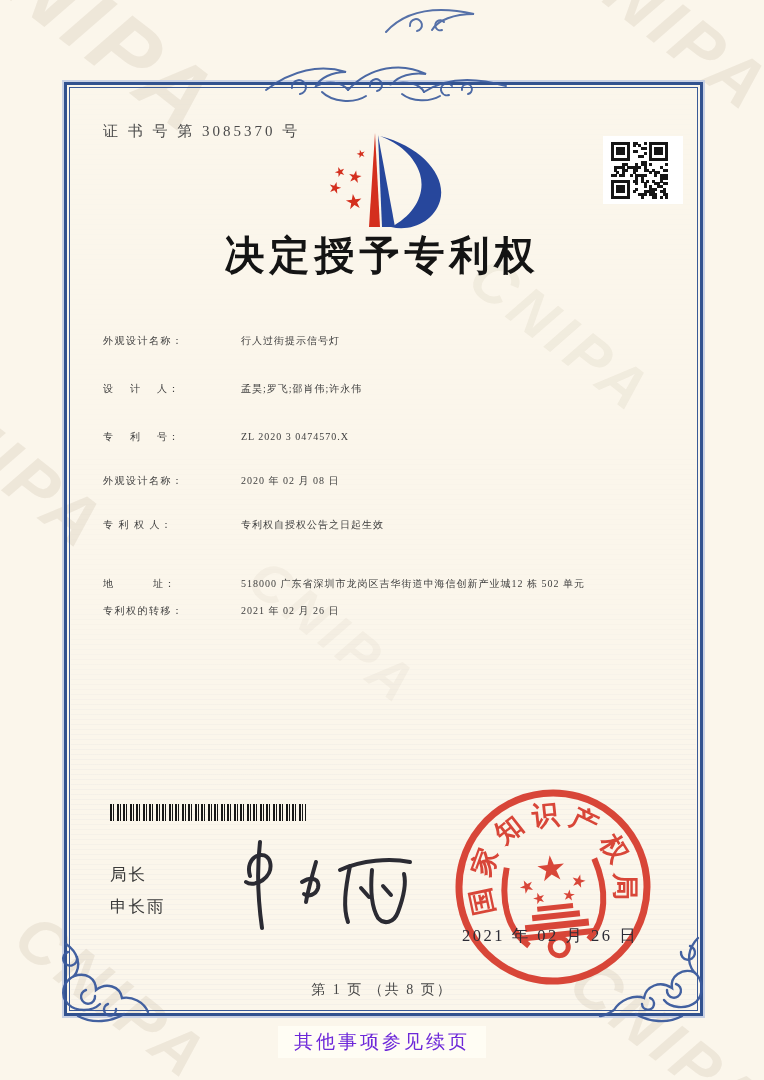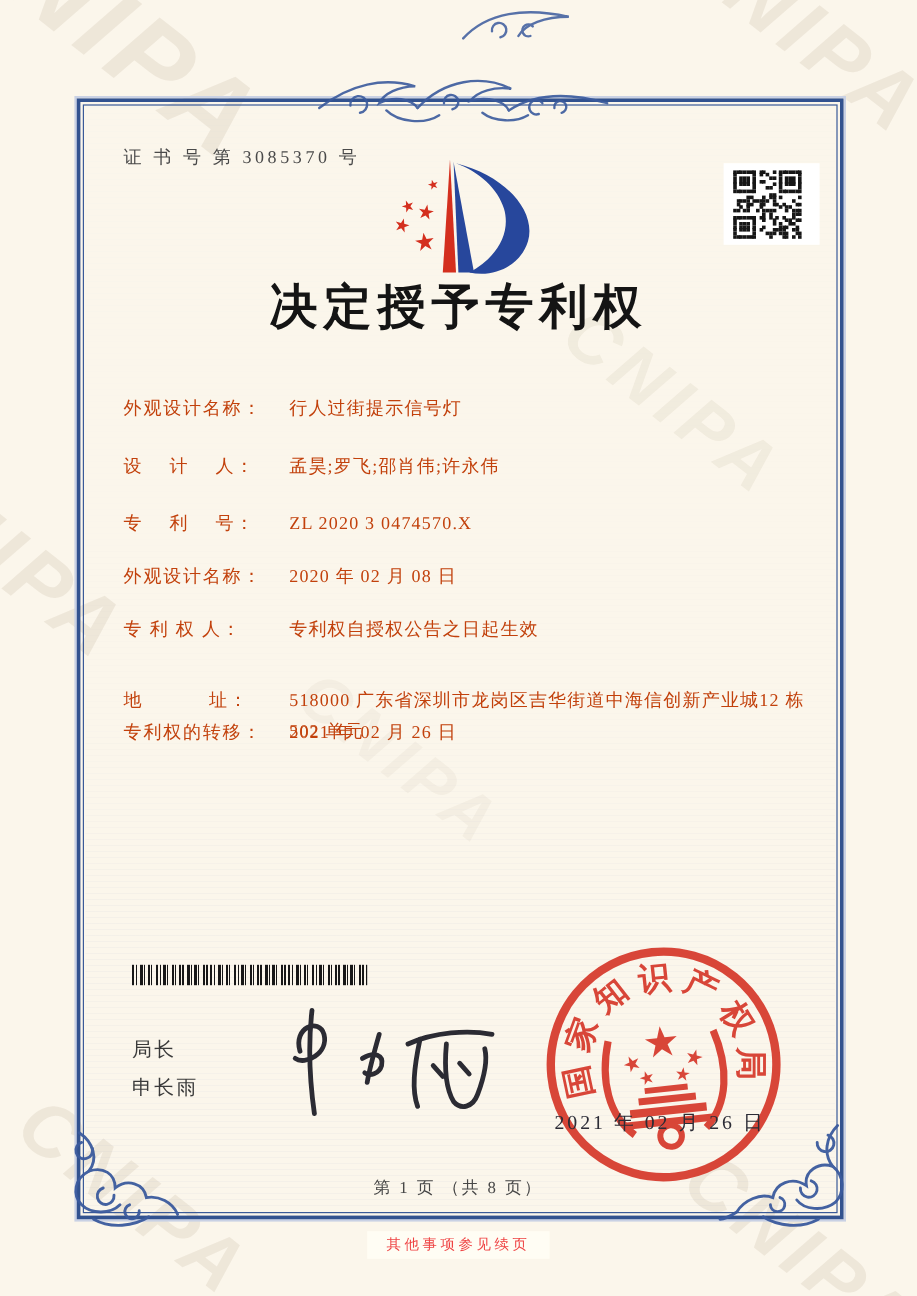--- a/index.html
+++ b/index.html
@@ -48,21 +48,21 @@
     display:flex;align-items:center;justify-content:flex-start;padding-left:8px;box-sizing:border-box;
   }
   #qr{width:57px;height:57px;position:relative;background:#fff;}
   #qr .m{position:absolute;background:#161616;}
   #logo{left:303px;top:127px;z-index:4;}
   #title{
     left:0;top:228px;width:764px;text-align:center;
     font-size:40px;font-weight:700;letter-spacing:5px;color:#141414;z-index:4;
   }
   
-  .field-row{position:absolute;left:103px;z-index:4;font-size:15px;line-height:26px;color:#c2410c;}
+  .field-row{position:absolute;left:103px;z-index:4;font-size:10px;line-height:26px;color:#404040;}
   .field-label{display:inline-block;min-width:138px;letter-spacing:1.5px;vertical-align:top;}
   .field-value{display:inline-block;letter-spacing:1px;vertical-align:top;}
   #row-address .field-value{width:448px;}
   #row-grant{left:103px;}
   #grant-number-group{position:absolute;left:317px;top:0;white-space:nowrap;}
   #grant-number-group .field-label{min-width:0;margin-right:2px;}
   
   #paragraphs{
     position:absolute;left:100px;top:630px;width:572px;z-index:4;
     font-size:15.5px;line-height:27px;color:#343434;letter-spacing:1px;
@@ -84,21 +84,21 @@
   #seal{left:451px;top:785px;z-index:5;transform:rotate(-6deg);}
   #seal-date{
     left:462px;top:925px;font-size:16.5px;letter-spacing:2.5px;color:#2c2c36;z-index:6;white-space:nowrap;
   }
   #page-info{left:0;top:981px;width:764px;text-align:center;font-size:14px;letter-spacing:2px;color:#474747;z-index:4;}
   #continuation{
     left:0;top:1026px;width:764px;text-align:center;z-index:4;
   }
   #continuation span{
     display:inline-block;background:#fffdf4;padding:3px 16px;
-    font-size:12px;letter-spacing:3px;color:#ef4444;
+    font-size:19px;letter-spacing:3px;color:#6d28d9;
   }
   .flourish{z-index:3;}
 </style>
 </head>
 <body>
 
 <div class="wm" style="left:-70px;top:-34px;font-size:92px;">CNIPA</div>
 <div class="wm" style="left:545px;top:-18px;font-size:70px;">CNIPA</div>
 <div class="wm" style="left:455px;top:300px;font-size:60px;color:rgba(160,143,110,0.10);">CNIPA</div>
 <div class="wm" style="left:-120px;top:420px;font-size:70px;">CNIPA</div>

